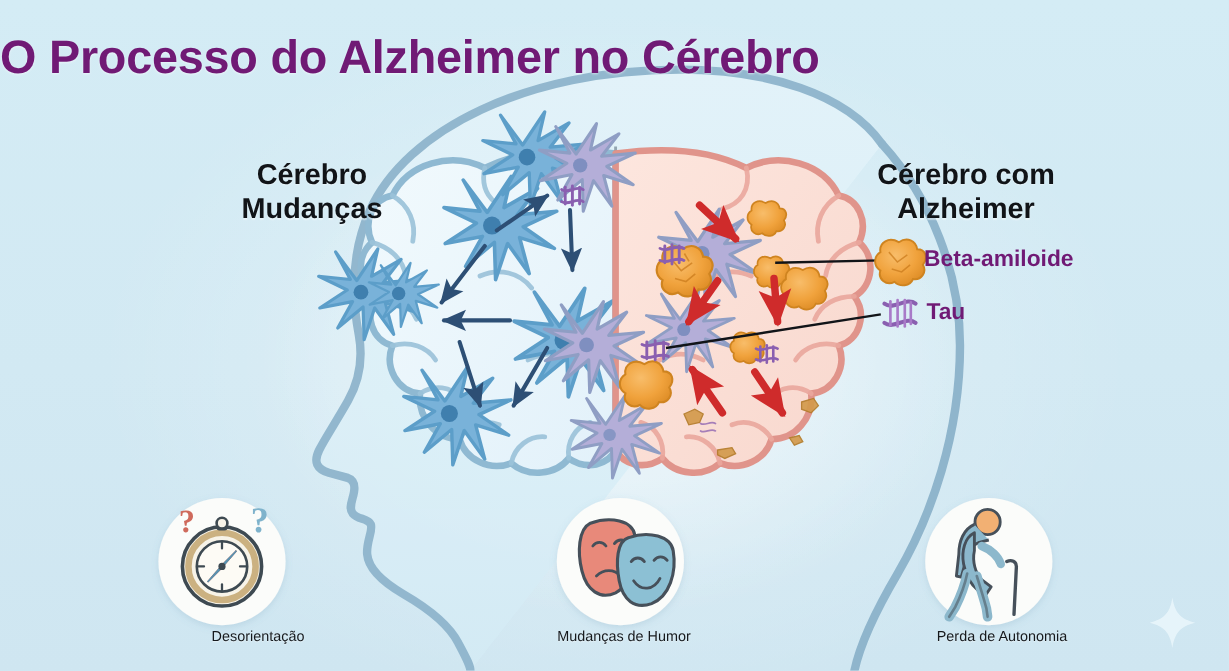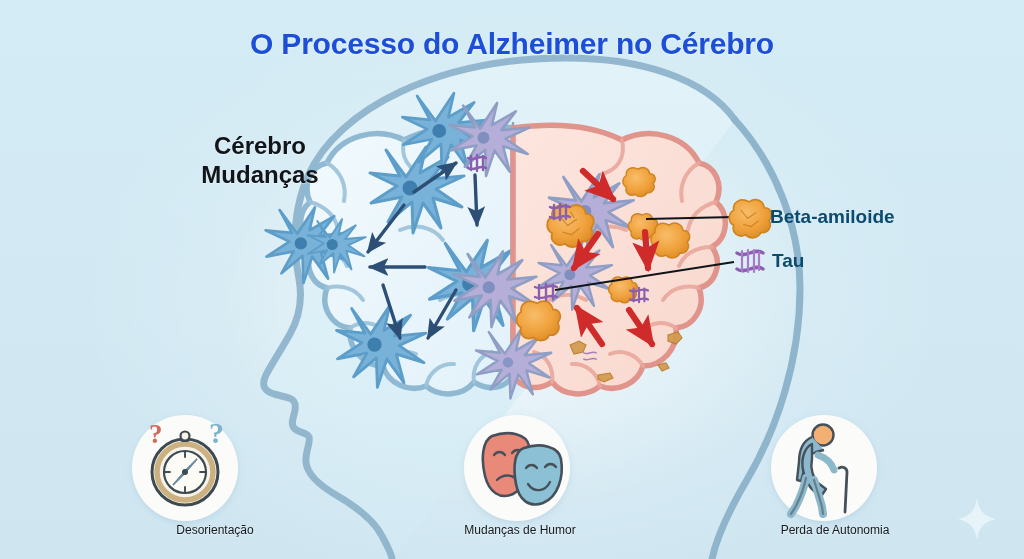--- a/index.html
+++ b/index.html
@@ -11,38 +11,38 @@
   }
   #stage{position:absolute;inset:0;width:1024px;height:559px;}
   #bg-gradient{
     position:absolute;inset:0;
     background:
       radial-gradient(ellipse 620px 420px at 512px 300px, rgba(255,255,255,0.50) 0%, rgba(255,255,255,0.12) 45%, rgba(255,255,255,0) 70%),
       linear-gradient(180deg,#d4ecf5 0%,#d2e9f3 55%,#cfe6f1 100%);
   }
   .title{
     position:absolute;left:0;right:0;top:27px;
-    text-align:center;
-    font-size:30px;font-weight:bold;
-    color:#1d4ed8;
+    text-align:left;
+    font-size:39px;font-weight:bold;
+    color:#701a75;
     letter-spacing:-0.2px;
     text-shadow:0 1px 2px rgba(255,255,255,0.55);
   }
   .side-label{
     position:absolute;
     font-size:24px;font-weight:bold;color:#111418;
     line-height:1.22;text-align:center;
     text-shadow:0 1px 1px rgba(255,255,255,0.45);
     margin-top:21px;
   }
   #label-healthy{left:150px;top:110px;width:220px;}
   #label-alz{left:690px;top:110px;width:230px;}
   .legend-text{
     position:absolute;
-    font-size:19px;font-weight:600;color:#0c4a6e;
+    font-size:19px;font-weight:600;color:#701a75;
     white-space:nowrap;
   }
   #legend-amyloid-text{left:770px;top:206px;}
   #legend-tau-text{left:772px;top:250px;}
   .sym-label{
     position:absolute;width:240px;text-align:center;
     font-size:12px;color:#15191d;
     text-shadow:0 1px 1px rgba(255,255,255,0.5);
   }
   #sym-label-0{left:95px;top:523px;}
@@ -428,20 +428,24 @@
     </g>
   </svg>
 
   <div class="title">O Processo do Alzheimer no Cérebro</div>
 
   <div class="side-label" id="label-healthy">
     <div>Cérebro</div>
     <div>Mudanças</div>
   </div>
 
+  <div class="side-label" id="label-alz">
+    <div>Cérebro com</div>
+    <div>Alzheimer</div>
+  </div>
 
   <div class="legend-text" id="legend-amyloid-text">Beta-amiloide</div>
   <div class="legend-text" id="legend-tau-text">Tau</div>
 
   <div class="sym-label" id="sym-label-0">Desorientação</div>
   <div class="sym-label" id="sym-label-2">Perda de Autonomia</div>
   <div class="sym-label" id="sym-label-1">Mudanças de Humor</div>
 
 </div>
 

